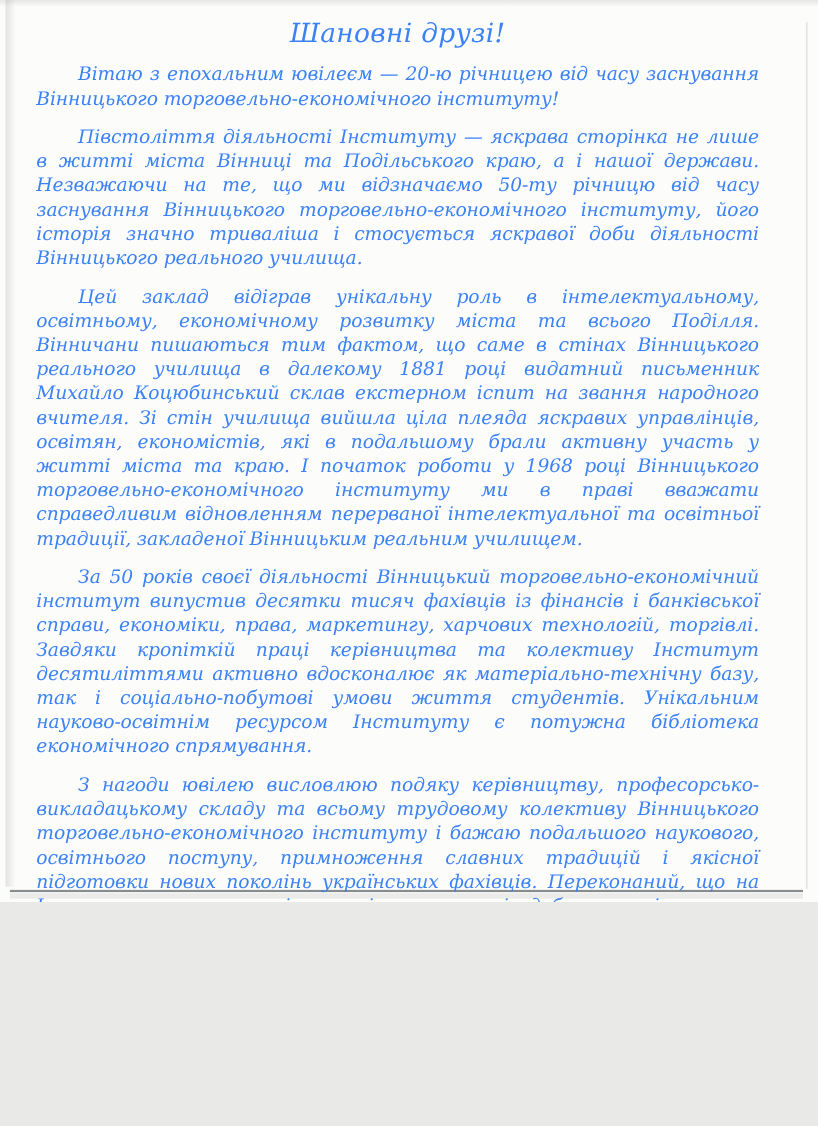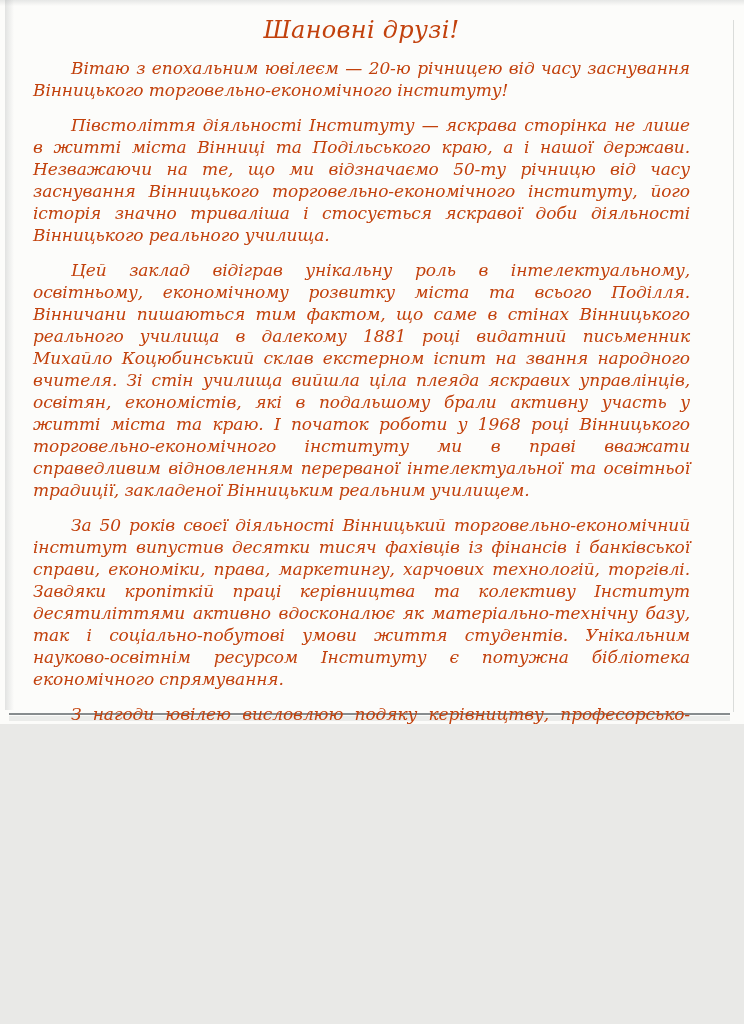--- a/index.html
+++ b/index.html
@@ -1,26 +1,26 @@
 <!DOCTYPE html>
 <html><head>
 <meta charset="utf-8">
 <style>
   * { margin: 0; padding: 0; box-sizing: border-box; }
   html, body { background: #e9e9e7; }
   .page {
     position: relative;
     width: 744px;
-    height: 724px;
+    height: 820px;
     margin: 0 auto;
     background: #fcfcfa;
     overflow: hidden;
     font-family: "DejaVu Serif", "Liberation Serif", serif;
     font-style: italic;
-    color: #c2410c;
+    color: #3b82f6;
   }
   
   .edge-top {
     position: absolute; top: 0; left: 0; right: 0; height: 6px;
     background: linear-gradient(to bottom, rgba(150,154,156,.22), rgba(150,154,156,0));
   }
   .edge-left {
     position: absolute; top: 0; left: 5px; width: 9px; bottom: 14px;
     background: linear-gradient(to right, rgba(150,154,156,.26), rgba(150,154,156,0));
   }

